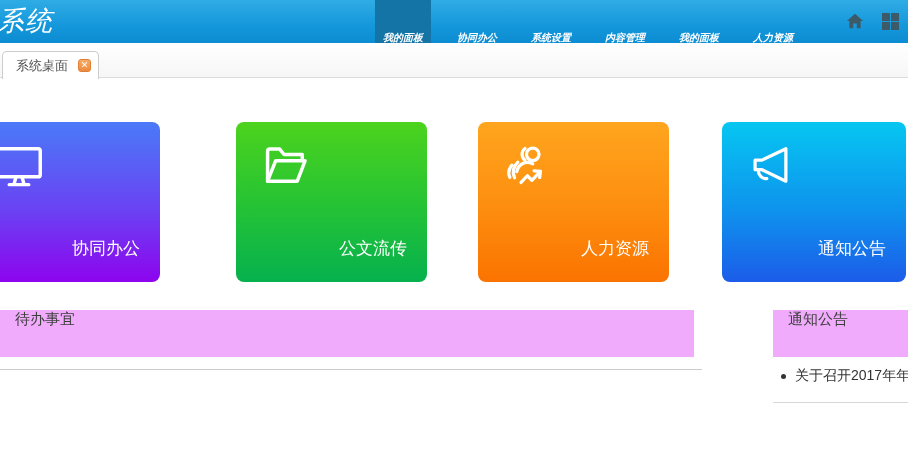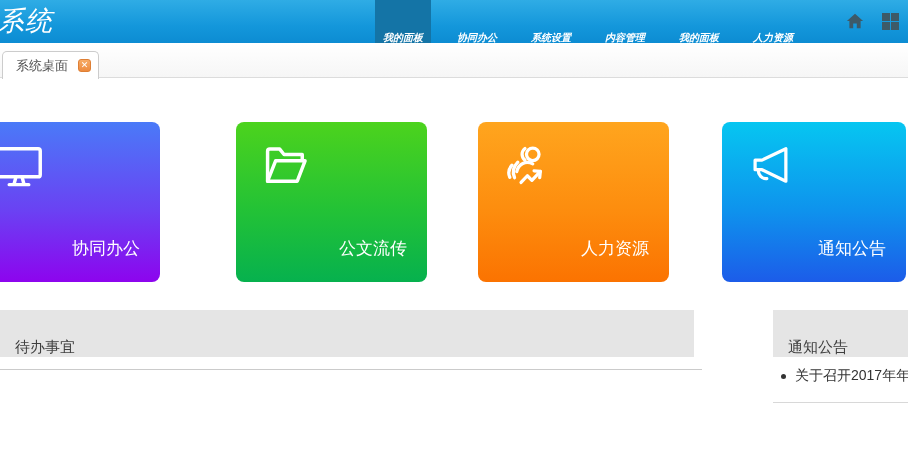--- a/index.html
+++ b/index.html
@@ -32,22 +32,22 @@
     color:#fff;font-size:9px;line-height:11px;text-align:center;font-weight:bold;cursor:pointer;}
   
   .tile{position:absolute;top:122px;width:191px;height:160px;border-radius:8px;cursor:pointer;}
   .tile-collab{left:-31px;background:linear-gradient(180deg,#4A7AF8 0%,#6A42F3 55%,#8D04EE 100%);}
   .tile-docs{left:224px;background:linear-gradient(180deg,#4CD31D 0%,#23C236 55%,#06B14E 100%);margin-left:12px;}
   .tile-hr{left:478px;background:linear-gradient(180deg,#FFA51E 0%,#FD8D0E 55%,#FB7301 100%);}
   .tile-notice{left:722px;width:184px;background:linear-gradient(180deg,#06C6F1 0%,#0E93ED 55%,#1C5CE9 100%);}
   .tile-icon{position:absolute;left:24px;top:18px;width:52px;height:52px;}
   .tile-label{position:absolute;right:20px;bottom:22px;color:#fff;font-size:17px;white-space:nowrap;}
   
-  .panel-header{position:absolute;top:310px;height:47px;background:#e5e5e5;
-    display:flex;align-items:flex-end;box-sizing:border-box;padding-left:15px;}
+  .panel-header{position:absolute;top:310px;height:47px;background:#f0abfc;
+    display:flex;align-items:flex-start;box-sizing:border-box;padding-left:15px;}
   .panel-title{font-size:15px;color:#3F3F3F;white-space:nowrap;}
   .todo-header{left:0;width:694px;}
   .notice-header{left:773px;width:140px;}
   .todo-divider{position:absolute;left:0;top:369px;width:702px;height:1px;background:#CBCBCB;}
   .notice-divider{position:absolute;left:773px;top:402px;width:140px;height:1px;background:#D8D8D8;}
   .notice-item{position:absolute;left:781px;top:367px;width:300px;display:flex;align-items:center;cursor:pointer;}
   .bullet{width:5px;height:5px;border-radius:50%;background:#333;margin-right:9px;flex:none;}
   .notice-item-text{font-size:14px;color:#333;white-space:nowrap;}
 </style>
 </head>

